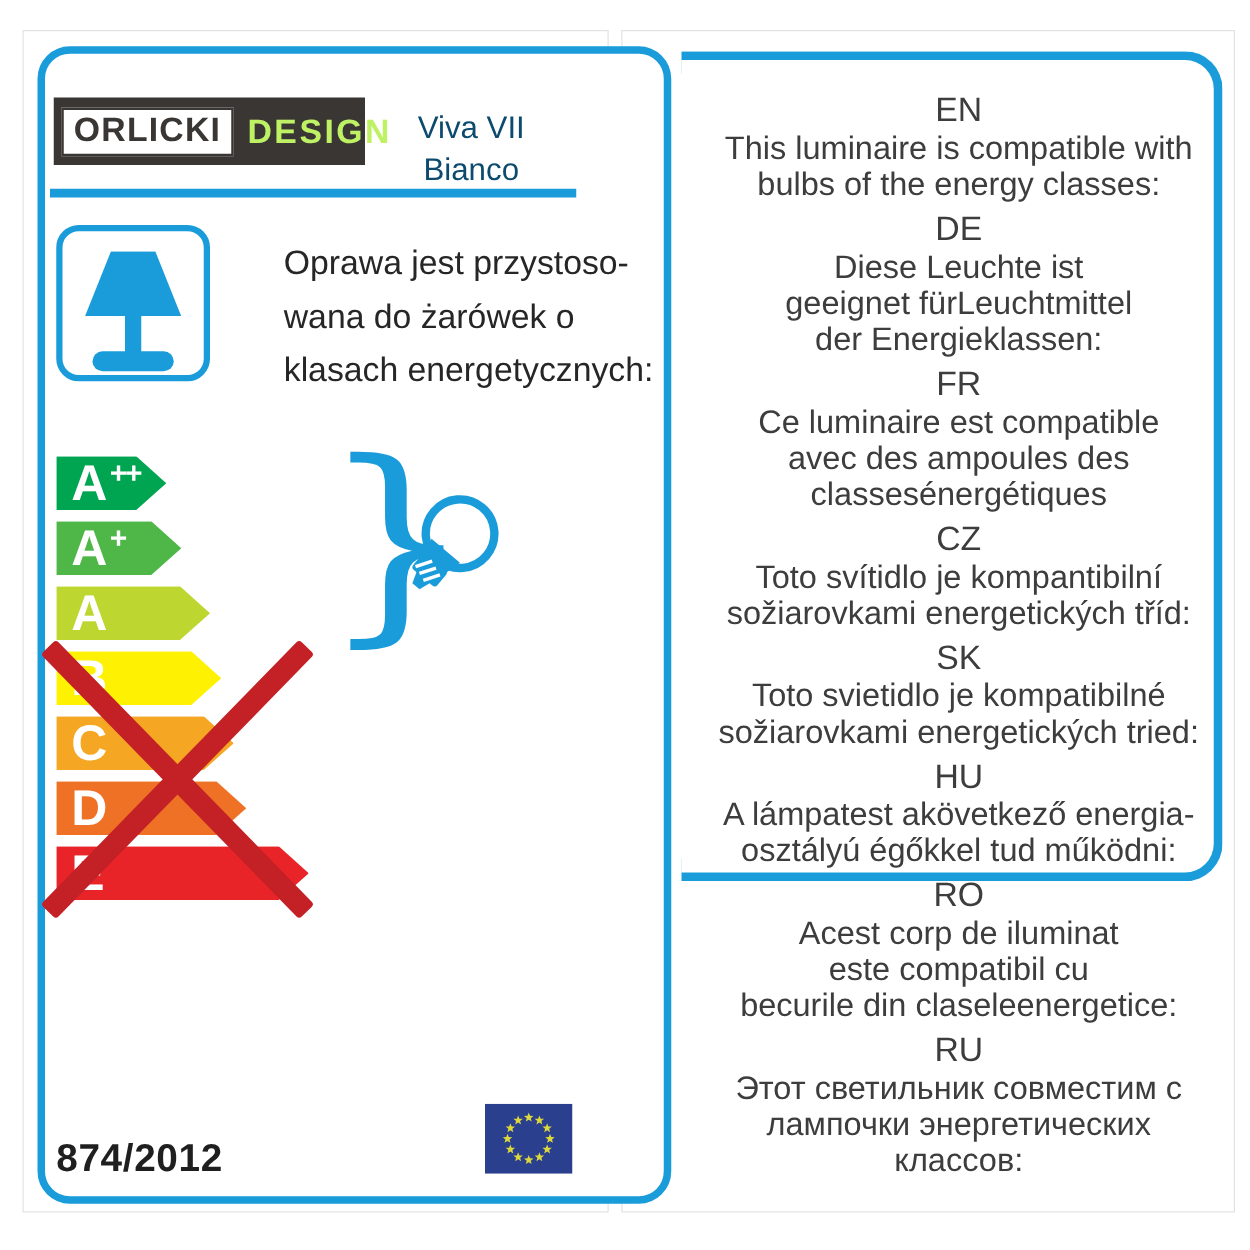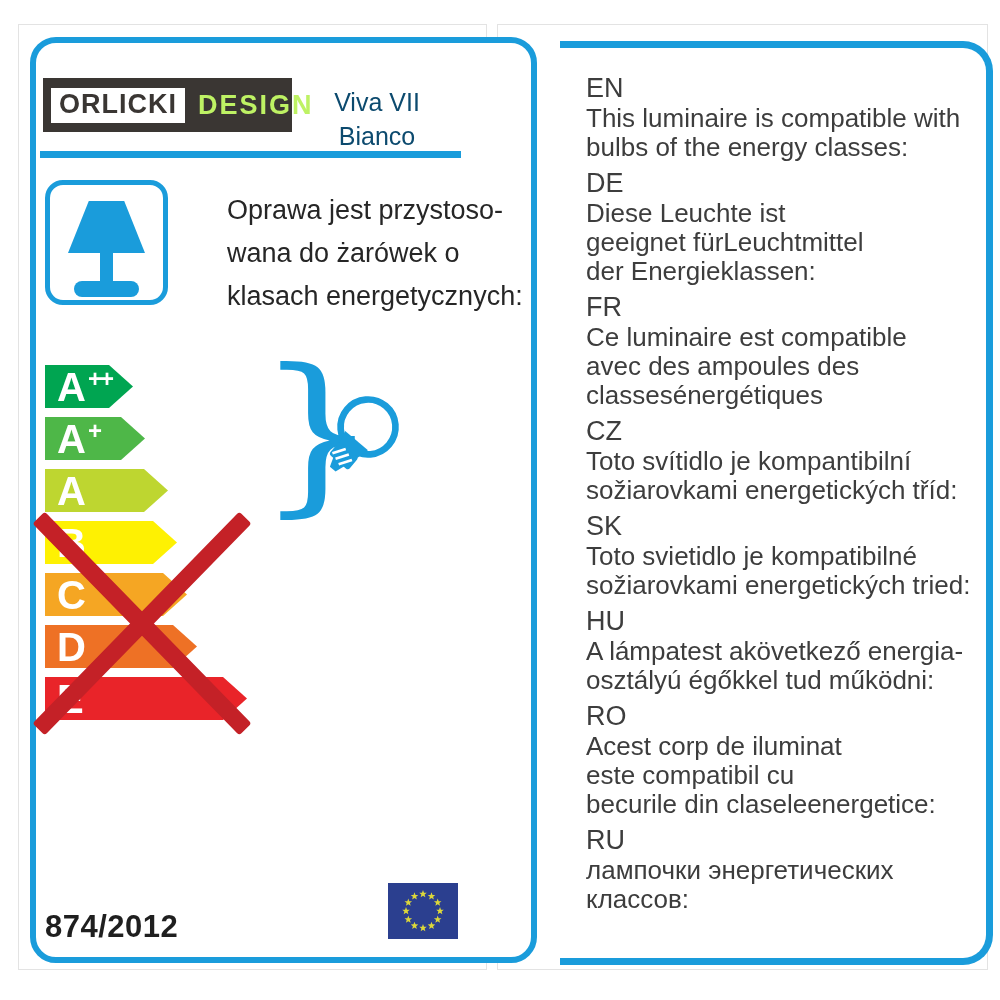--- a/index.html
+++ b/index.html
@@ -62,23 +62,23 @@
     font-family:"DejaVu Serif",serif;font-size:172px;line-height:160px;transform:scaleX(1.12);
     text-align:center;
   }
   .bulb-wrap{position:absolute;left:286px;top:352px;width:84px;height:92px;transform:rotate(40deg);}
 
   .regulation{position:absolute;left:9px;top:851px;font-size:31px;font-weight:bold;color:#1f1f1f;letter-spacing:0.5px;margin-top:15px;}
   .eu-flag{position:absolute;left:352px;top:840px;}
 
   
   .right-panel{
-    position:absolute;left:560px;top:41px;width:433px;height:924px;box-sizing:border-box;
+    position:absolute;left:545px;top:41px;width:433px;height:664px;box-sizing:border-box;
     border:7px solid var(--accent-blue,#1a9cdb);border-left:none;border-radius:0 30px 30px 0;
-    padding:19px 8px 0 26px;background:transparent;
+    padding:19px 8px 0 26px;background:transparent;text-align:center;
   }
   .lang-code{font-size:27px;line-height:31px;margin-top:6px;color:var(--text-gray,#3d3d3d);}
   .lang-line{font-size:26px;line-height:29px;color:var(--text-gray,#3d3d3d);white-space:nowrap;}
 </style>
 </head>
 <body>
 
 <div class="canvas">
   <div class="card card-left"></div>
   <div class="card card-right"></div>
@@ -210,17 +210,18 @@
       <div class="lang-line">osztályú égőkkel tud működni:</div>
     </div>
     <div class="lang-block">
       <div class="lang-code">RO</div>
       <div class="lang-line">Acest corp de iluminat</div>
       <div class="lang-line">este compatibil cu</div>
       <div class="lang-line">becurile din claseleenergetice:</div>
     </div>
     <div class="lang-block">
       <div class="lang-code">RU</div>
+      <div class="lang-line">Этот светильник совместим с</div>
       <div class="lang-line">лампочки энергетических</div>
       <div class="lang-line">классов:</div>
     </div>
   </div>
 </div>
 
 </body></html>

